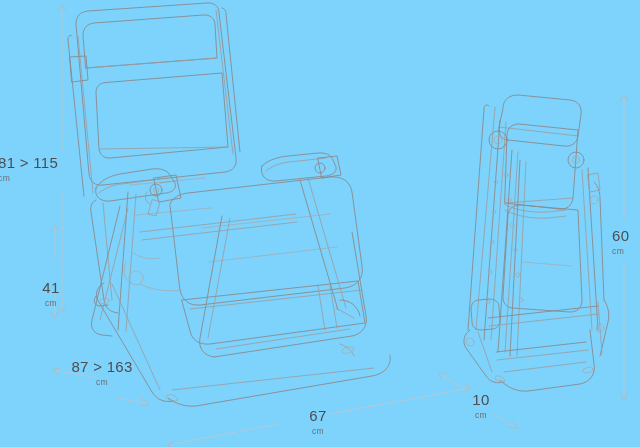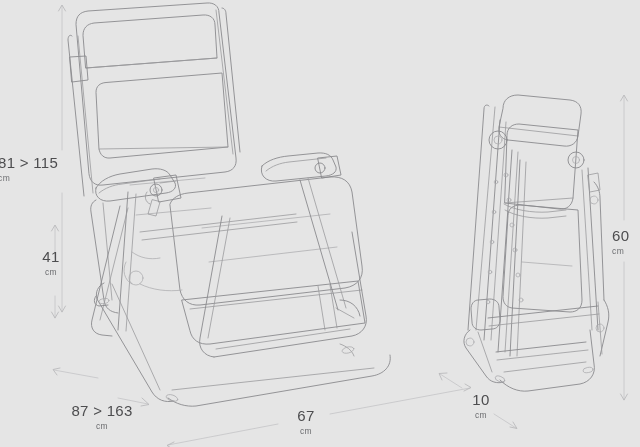--- a/index.html
+++ b/index.html
@@ -7,21 +7,21 @@
     padding: 0;
     background: #ffffff;
   }
   body {
     font-family: "Liberation Sans", sans-serif;
   }
   #page {
     position: relative;
     width: 640px;
     height: 447px;
-    background: #e5e5e5;
+    background: #7dd3fc;
     overflow: hidden;
   }
   #drawing {
     position: absolute;
     left: 0;
     top: 0;
     width: 640px;
     height: 447px;
   }
   .dim-label {
@@ -39,23 +39,23 @@
   }
   .dim-unit {
     display: block;
     font-size: 8.5px;
     margin-top: 3px;
     color: #6d6e71;
     letter-spacing: 0.4px;
   }
   
   #label-height      { left: -2px;  top: 155px; width: 78px; text-align: left;}
-  #label-seat-height { left: 30px;  top: 249px; width: 42px; }
-  #label-depth       { left: 57px;  top: 403px; width: 90px; }
-  #label-width       { left: 285px; top: 408px; width: 42px; }
+  #label-seat-height { left: 30px;  top: 280px; width: 42px; }
+  #label-depth       { left: 57px;  top: 359px; width: 90px; }
+  #label-width       { left: 297px; top: 408px; width: 42px; }
   #label-folded-h    { left: 612px; top: 228px; width: 32px; text-align:left;}
   #label-folded-d    { left: 462px; top: 392px; width: 38px; }
 </style>
 </head>
 <body>
 
 <div id="page">
 
   <svg id="drawing" viewBox="0 0 640 447">
     <defs>

